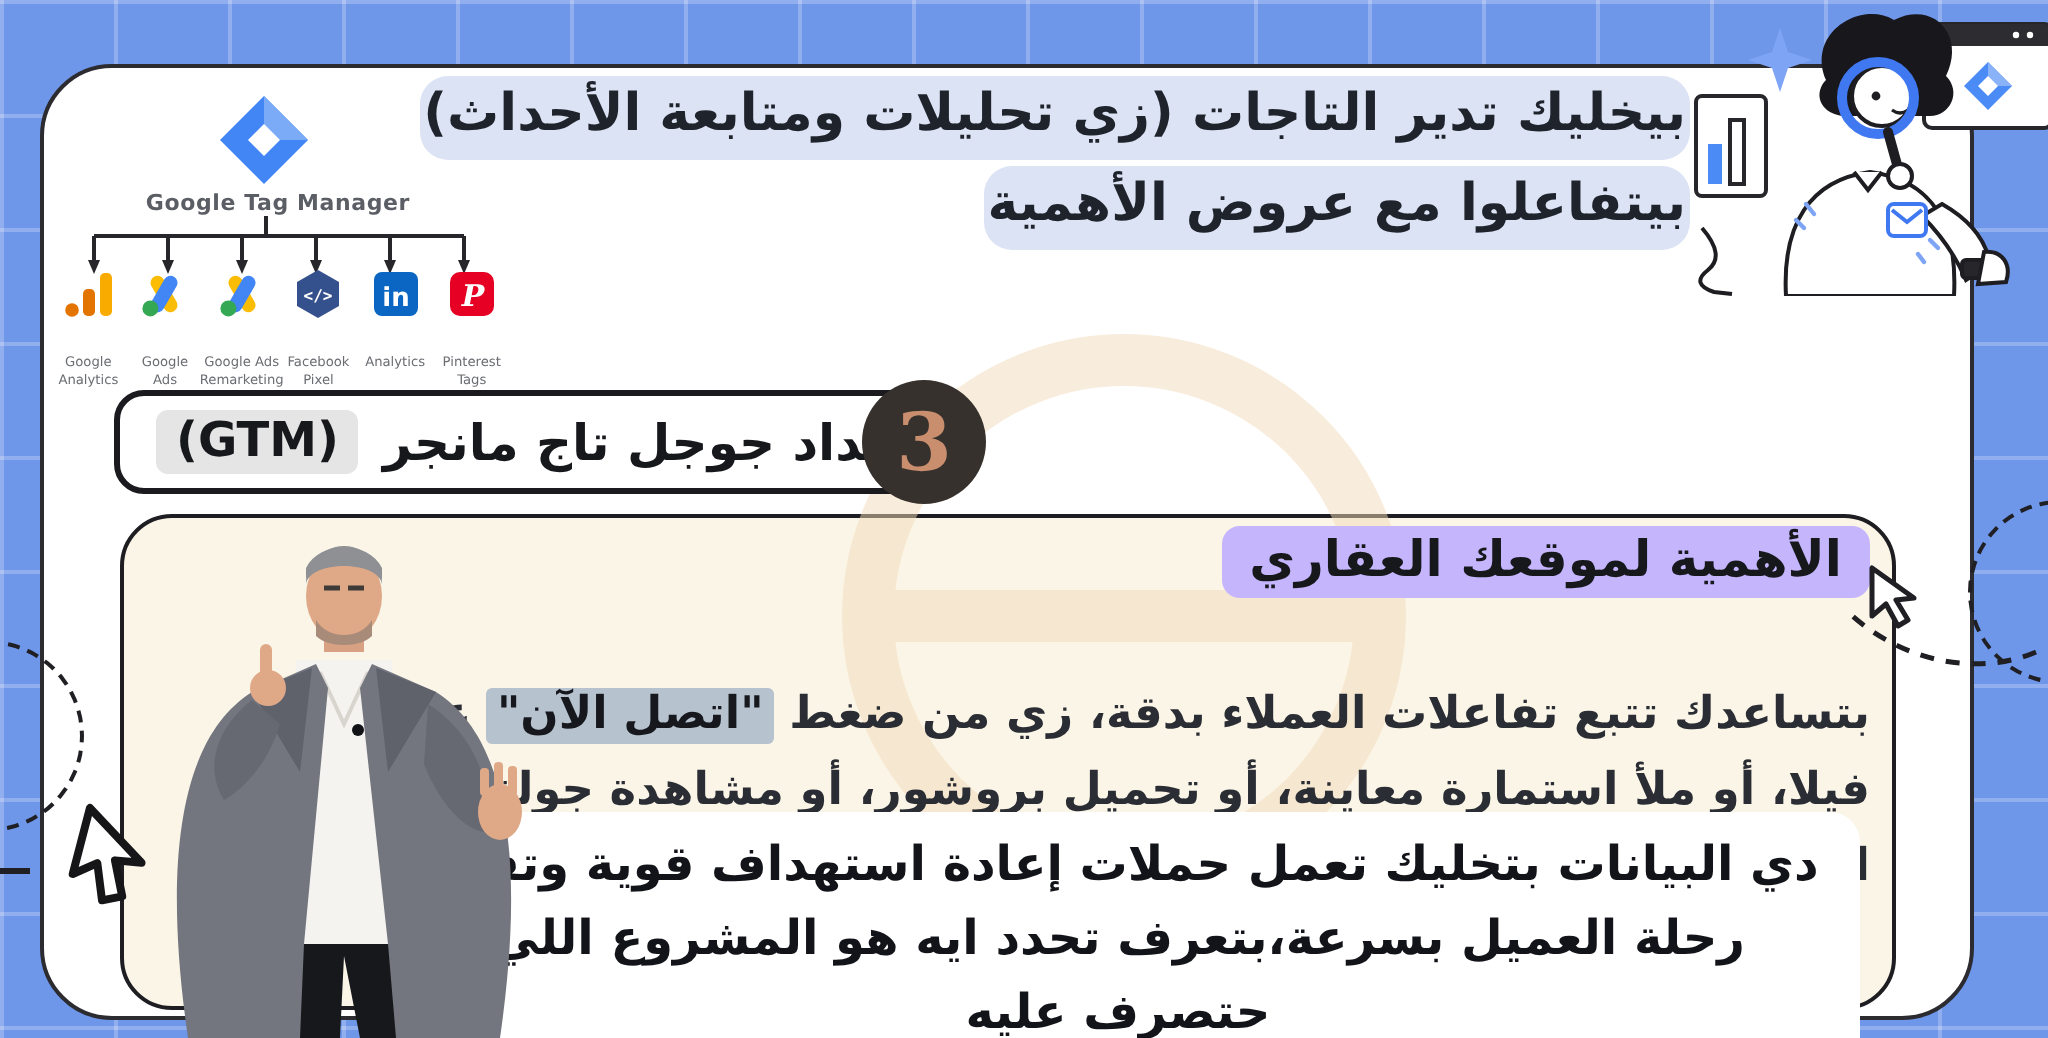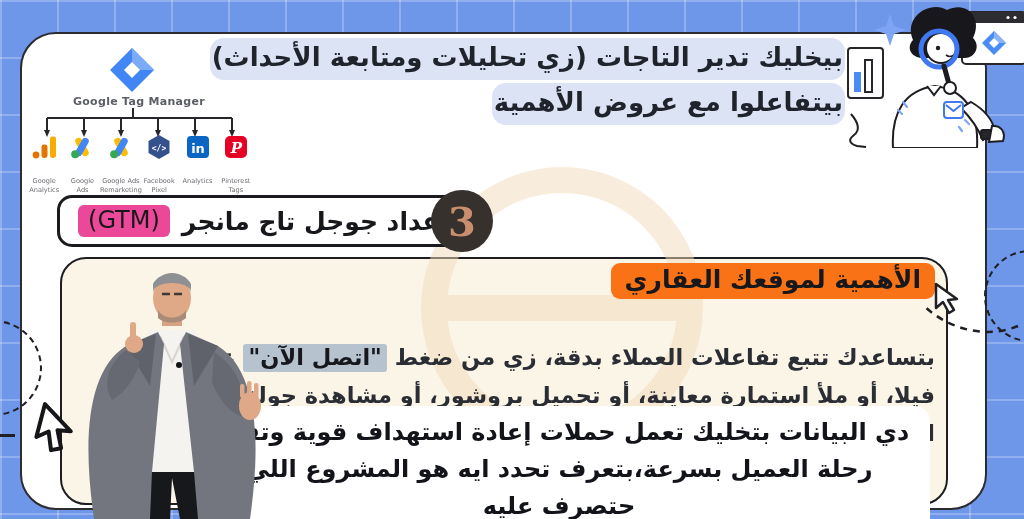--- a/index.html
+++ b/index.html
@@ -30,29 +30,29 @@
   
   .headline{right:179px;top:38px;width:660px;direction:rtl;text-align:start;z-index:6;}
   .headline .line{display:block;margin-bottom:3px;text-align:start;}
   .headline .chip{display:inline-block;background:#dce3f4;border-radius:14px;
     padding:2px 2px 5px;font-size:26px;font-weight:bold;color:#1f232c;line-height:1.35;}
   
   .title-pill{left:57px;top:195px;height:52px;box-sizing:border-box;display:flex;align-items:center;
     gap:12px;direction:rtl;background:#ffffff;border:3px solid #1b1b1f;border-radius:15px;
     padding:0 18px;z-index:6;}
   .title-pill .t{font-size:25px;font-weight:bold;color:#17181c;white-space:nowrap;}
-  .title-pill .gtm{background:#ec4899;border-radius:6px;padding:1px 10px 3px;font-size:24px;
-    font-weight:normal;color:#17181c;white-space:nowrap;}
+  .title-pill .gtm{background:#e5e5e5;border-radius:6px;padding:1px 10px 3px;font-size:24px;
+    font-weight:bold;color:#17181c;white-space:nowrap;}
   .num-badge{left:431px;top:190px;width:62px;height:62px;border-radius:50%;background:#37312d;
     display:flex;align-items:center;justify-content:center;z-index:6;
     font-family:"DejaVu Serif",serif;font-size:40px;font-weight:bold;color:#c88e6e;}
   
   .cream-card{left:60px;top:257px;width:888px;height:248px;background:#fbf5e8;
     border:2.5px solid #1e1e22;border-radius:26px;box-sizing:border-box;z-index:4;}
-  .card-header{right:89px;top:263px;background:#f97316;border-radius:9px;padding:2px 14px 5px;
+  .card-header{right:89px;top:263px;background:#c4b5fd;border-radius:9px;padding:2px 14px 5px;
     font-size:25px;font-weight:bold;color:#17181c;direction:rtl;z-index:6;text-align:right;}
   .para1{right:89px;top:315px;width:752px;direction:rtl;text-align:right;font-size:22.5px;
     font-weight:600;color:#2a2d33;line-height:1.7;z-index:6;}
   .para1 .hl{background:#b6c2ce;border-radius:3px;padding:0 5px 2px;font-weight:bold;color:#16181d;}
   .para2-box{right:94px;top:406px;width:742px;box-sizing:border-box;background:#ffffff;
     border-radius:15px;padding:8px 16px 11px;direction:rtl;text-align:center;font-size:24px;
     font-weight:bold;color:#121419;line-height:1.55;z-index:6;}
   
   .presenter{left:22px;top:266px;z-index:8;}
   

